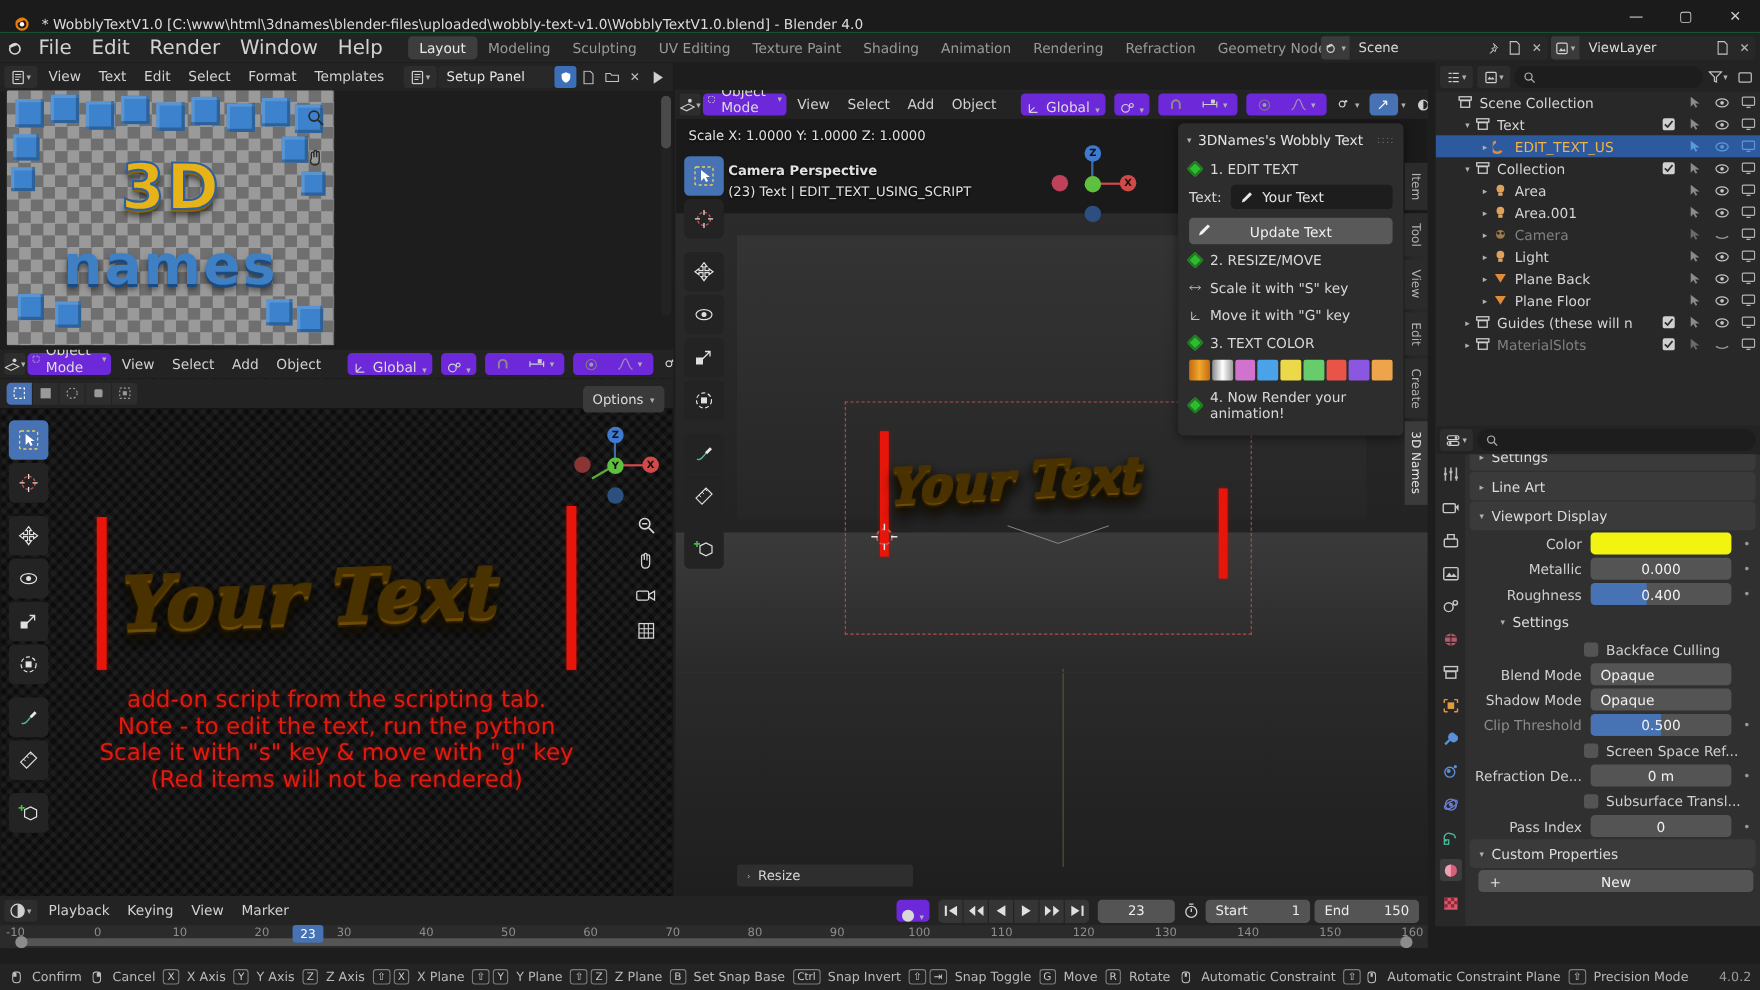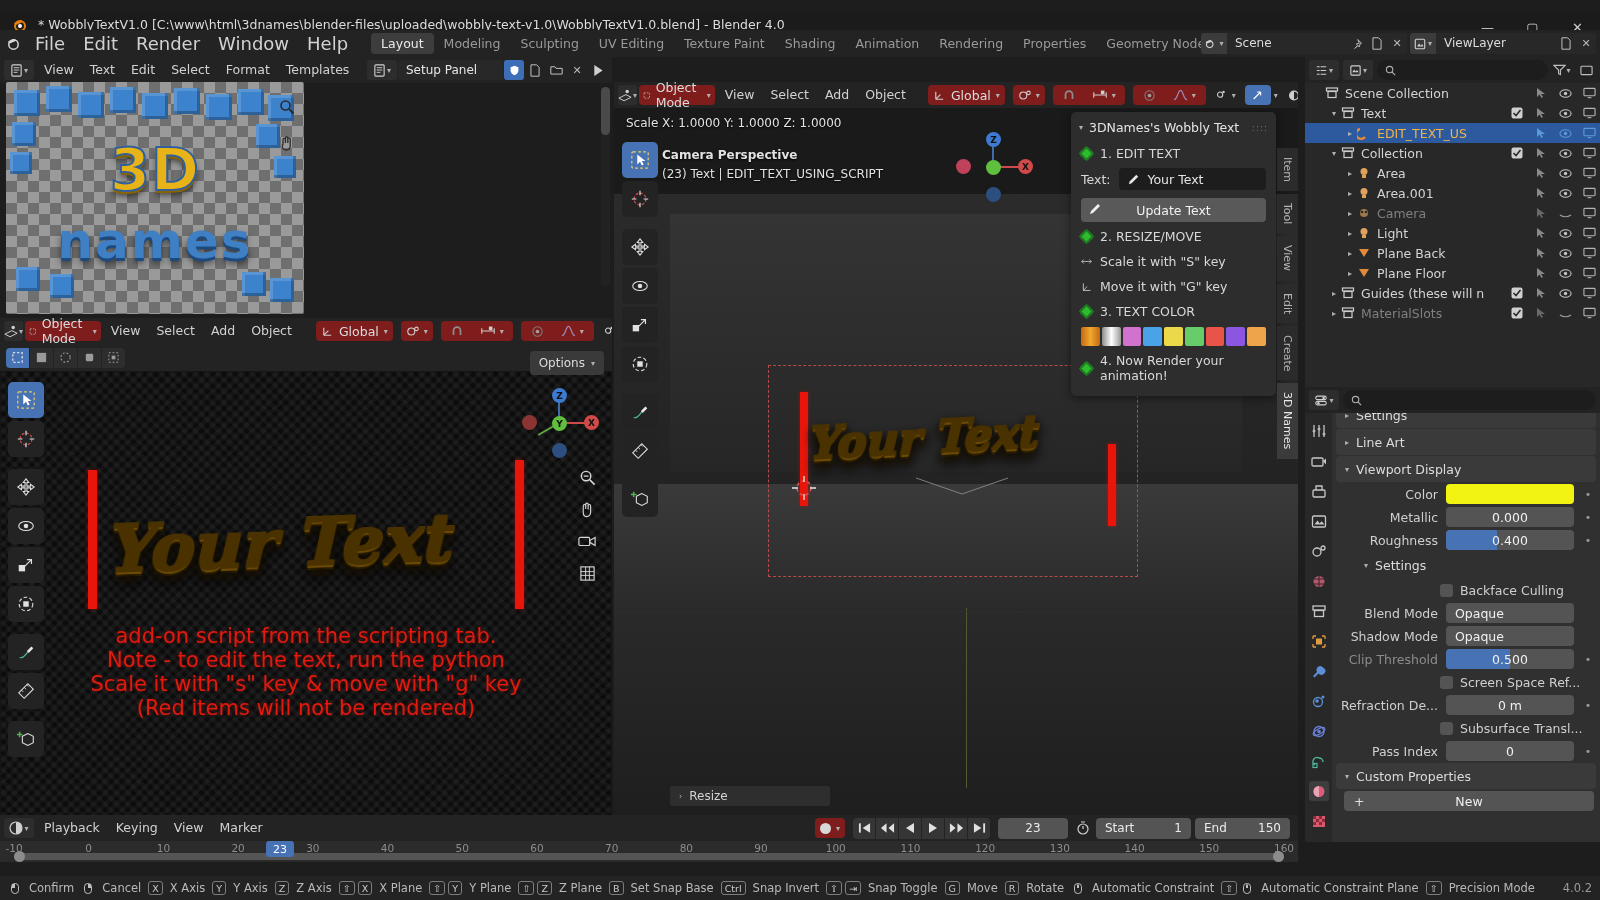--- a/index.html
+++ b/index.html
@@ -8,23 +8,22 @@
     background: #1d1d1d;
     font-family: "DejaVu Sans", "Liberation Sans", sans-serif;
     font-size: 12px; color: #e5e5e5;
     -webkit-font-smoothing: antialiased;
   }
   .app { position: relative; width: 1600px; height: 900px; }
 
   
   .titlebar {
     position: absolute; left: 0; top: 0; width: 1600px; height: 30px;
-    background: #1b1b1b; display: flex; align-items: center;
-    border-bottom: 5px solid #14532d;
-    margin-top: 12px;
+    background: #1b1b1b; display: flex; align-items: flex-end;
+    border-bottom: 1px solid #14532d;
   }
   .titlebar .blender-logo { margin-left: 12px; width: 16px; height: 16px; flex: none; }
   .titlebar .title-text { margin-left: 10px; font-size: 12.5px; color: #dcdcdc; white-space: nowrap; }
   .win-btns { position: absolute; right: 0; top: 0; height: 30px; display: flex; }
   .win-btn { width: 45px; height: 30px; display: flex; align-items: center; justify-content: center;
     color: #cfcfcf; font-size: 13px; }
 
   
   .topbar {
     position: absolute; left: 0; top: 30px; width: 1600px; height: 27px;
@@ -215,21 +214,21 @@
   .resize-pill { position:absolute; left: 670px; top: 787px; width: 160px; height: 20px; background: #2e2e2e;
      border-radius: 3px; display:flex; align-items:center; gap:7px; padding: 0 9px; font-size: 12px; color:#d4d4d4; }
 
   .options-btn { position: absolute; right: 8px; top: 7px; height: 20px; background: #3a3a3a; border-radius: 4px;
      display:flex; align-items:center; gap:6px; padding: 12px 9px; font-size: 12px; color: #dcdcdc; }
   .sel-modes { display:flex; gap: 1px; }
   .smb { width: 23px; height: 20px; background: #2d2d2d; display:flex; align-items:center; justify-content:center; }
   .smb.active { background: #4772b3; }
   .smb:first-child { border-radius: 4px 0 0 4px; } .smb:last-child { border-radius: 0 4px 4px 0; }
 
-  .hdr-group { display:flex; align-items:center; background:#7f1d1d; border-radius: 4px; height: 20px; }
+  .hdr-group { display:flex; align-items:flex-end; background:#6d28d9; border-radius: 4px; height: 20px; }
   .hdr-btn { height: 20px; padding: 0 6px; display:flex; align-items:center; gap: 4px; color:#d0d0d0; font-size:12px; }
   .hdr-btn.on { background: #4772b3; border-radius: 4px; }
   .chev { font-size: 8px; color: #b0b0b0; }
   svg { display: block; }
 </style>
 </head>
 <body>
 
 <div class="app">
 
@@ -265,21 +264,21 @@
       </div>
     <div class="wtabs" id="wtabs">
         <div class="wtab active">Layout</div>
         <div class="wtab">Modeling</div>
         <div class="wtab">Sculpting</div>
         <div class="wtab">UV Editing</div>
         <div class="wtab">Texture Paint</div>
         <div class="wtab">Shading</div>
         <div class="wtab">Animation</div>
         <div class="wtab">Rendering</div>
-        <div class="wtab">Properties</div>
+        <div class="wtab">Refraction</div>
         <div class="wtab">Geometry Nodes</div>
         <div class="wtab">Scripting</div>
         <div class="wtab plus">+</div>
       </div>
 
     <div class="topbar-right">
       <div class="id-select">
         <div class="id-icon-btn">
           <svg width="13" height="13" viewBox="0 0 16 16">
               <circle cx="7" cy="9" r="4" fill="none" stroke="#cfcfcf" stroke-width="1.4"></circle>

